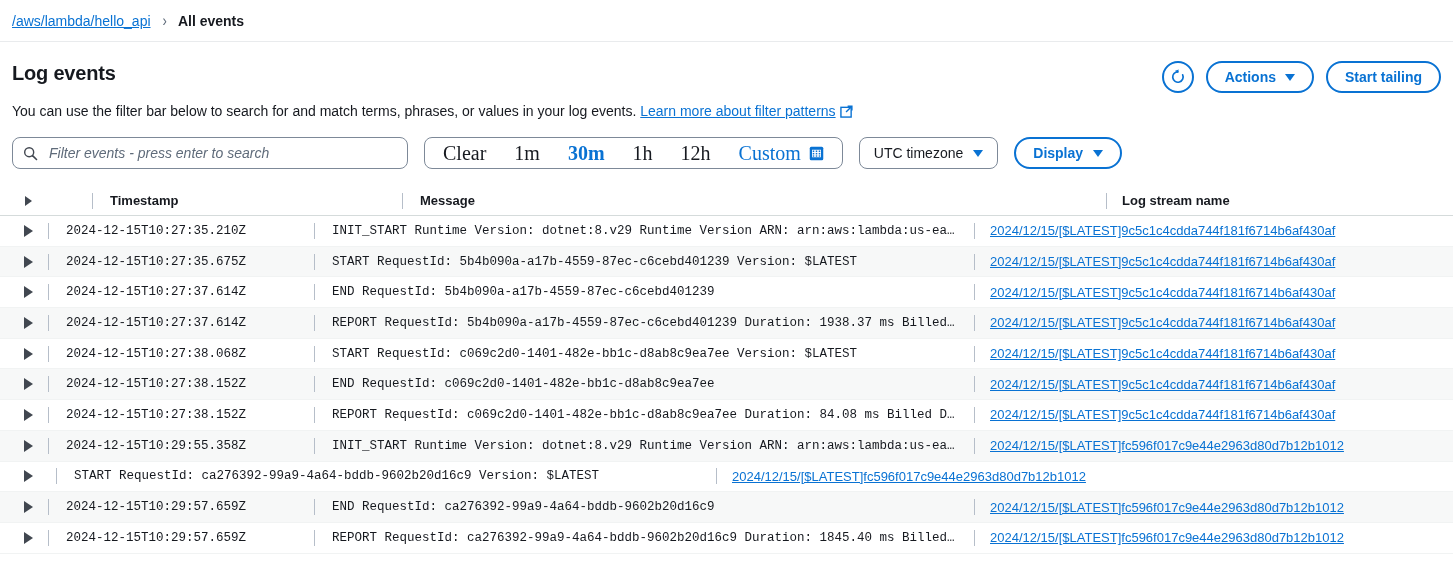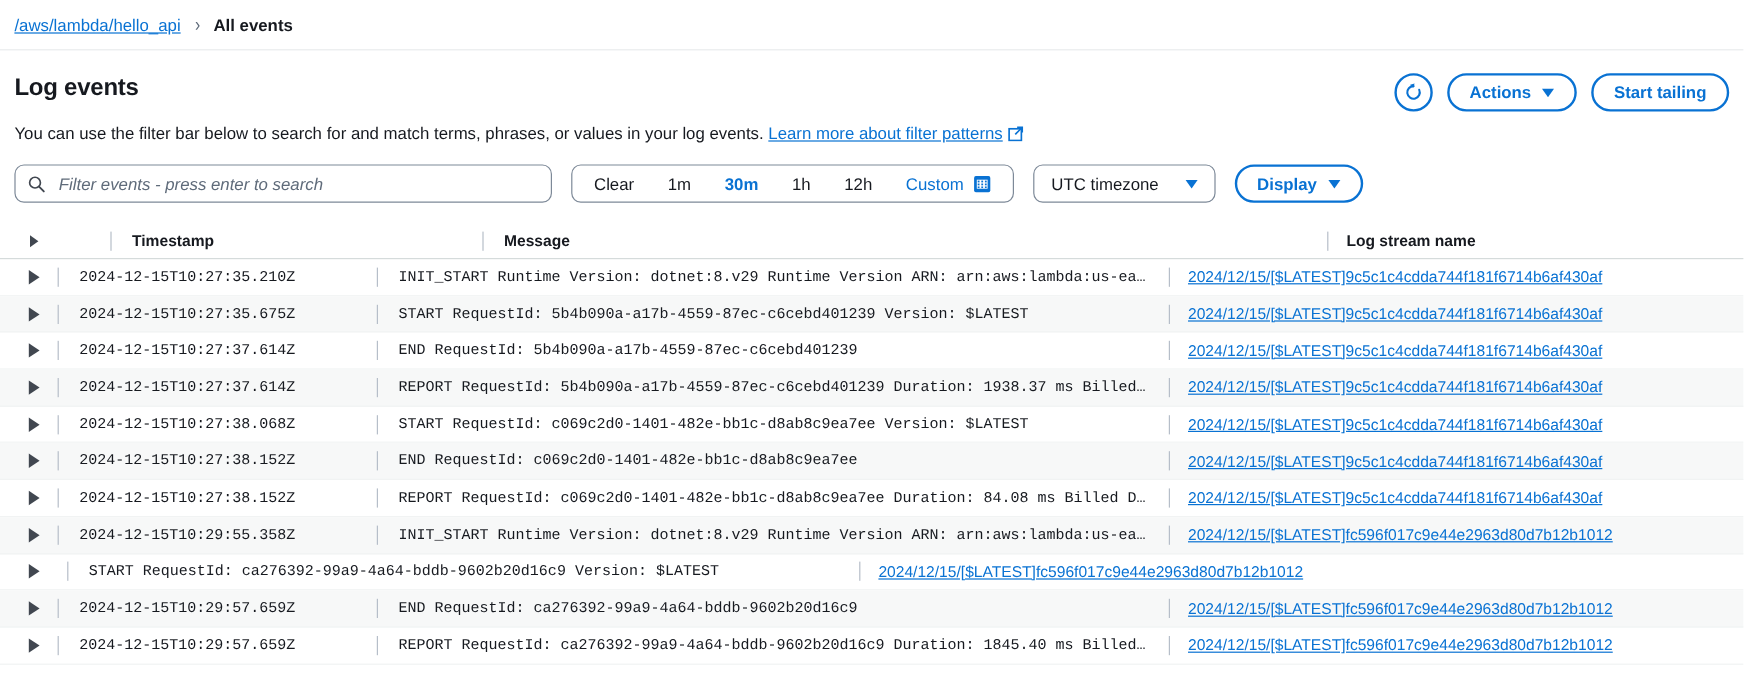--- a/index.html
+++ b/index.html
@@ -110,21 +110,21 @@
   }
 
   
   .toolbar {
     display: flex;
     align-items: center;
     gap: 16px;
     padding: 15px 12px 0 12px;
   }
   .search-box {
-    width: 448px;
+    width: 396px;
     height: 32px;
     border: 1px solid #7d8998;
     border-radius: 8px;
     display: flex;
     align-items: center;
     padding: 0 10px;
     background: #fff;
   }
   .search-box input {
     border: none;
@@ -142,39 +142,40 @@
   .range-group {
     height: 32px;
     border: 1px solid #7d8998;
     border-radius: 8px;
     display: flex;
     align-items: center;
     padding: 0 4px;
     background: #fff;
   }
   .range-item {
-    font-size: 14px;
+    font-size: 20px;
     color: #16191f;
     padding: 0 14px;
     line-height: 30px;
     cursor: pointer;
     white-space: nowrap;
+    font-family: Liberation Serif, serif;
   }
   .range-item.selected { color: #0972d3; font-weight: bold; }
   .range-item.custom { color: #0972d3; display: flex; align-items: center; gap: 8px; }
 
   .select-btn {
     height: 32px;
     border: 1px solid #7d8998;
     border-radius: 8px;
     background: #fff;
     color: #16191f;
     font-size: 14px;
     padding: 0 14px;
-    display: flex; align-items: center; gap: 22px;
+    display: flex; align-items: center; gap: 10px;
     cursor: pointer;
     white-space: nowrap;
     font-family: "Liberation Sans", sans-serif;
   }
   .caret-dark {
     width: 0; height: 0;
     border-left: 5px solid transparent;
     border-right: 5px solid transparent;
     border-top: 7px solid #0972d3;
   }

